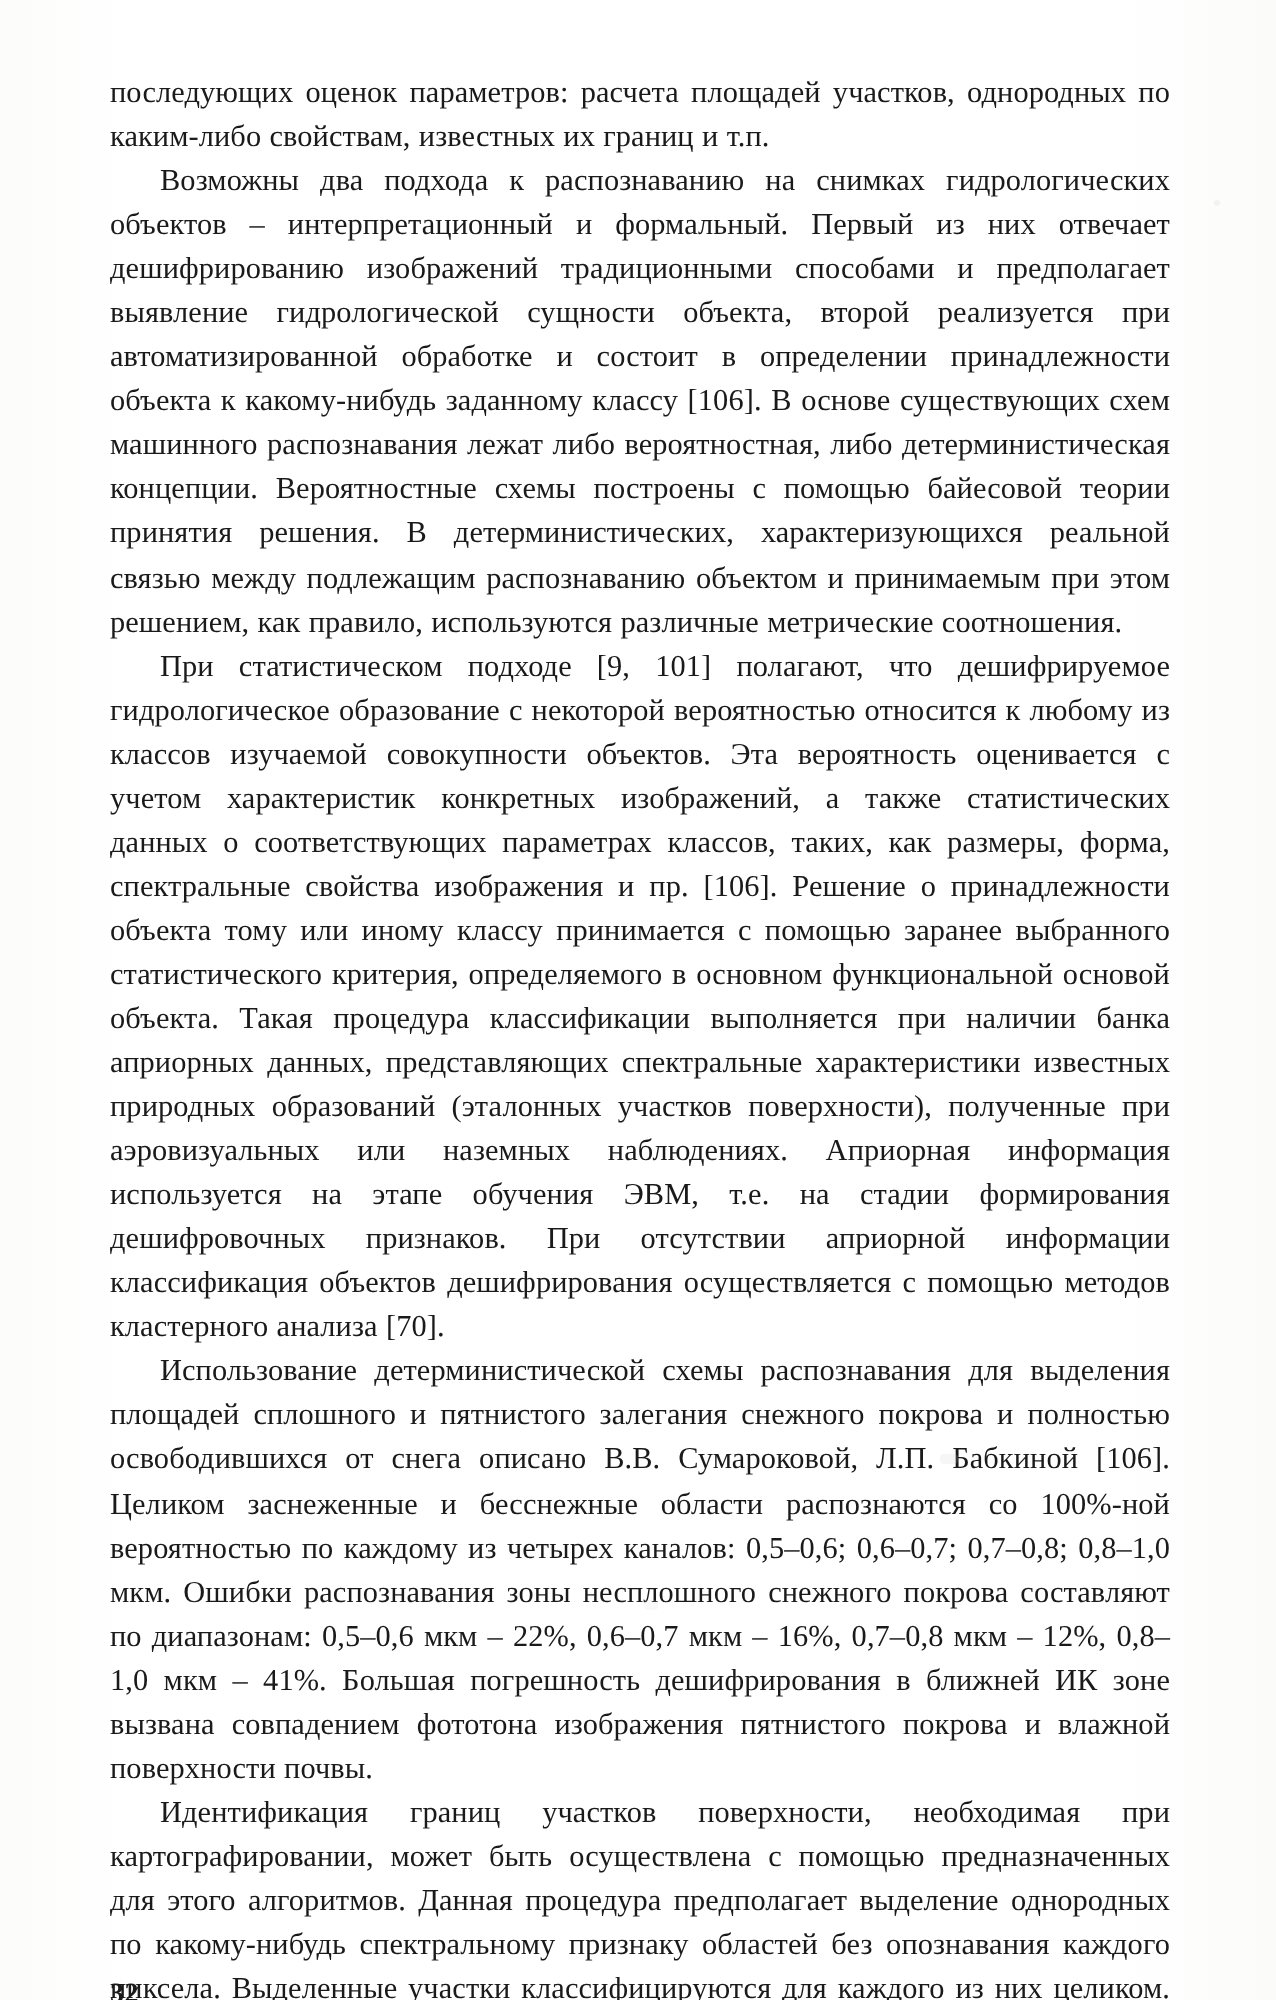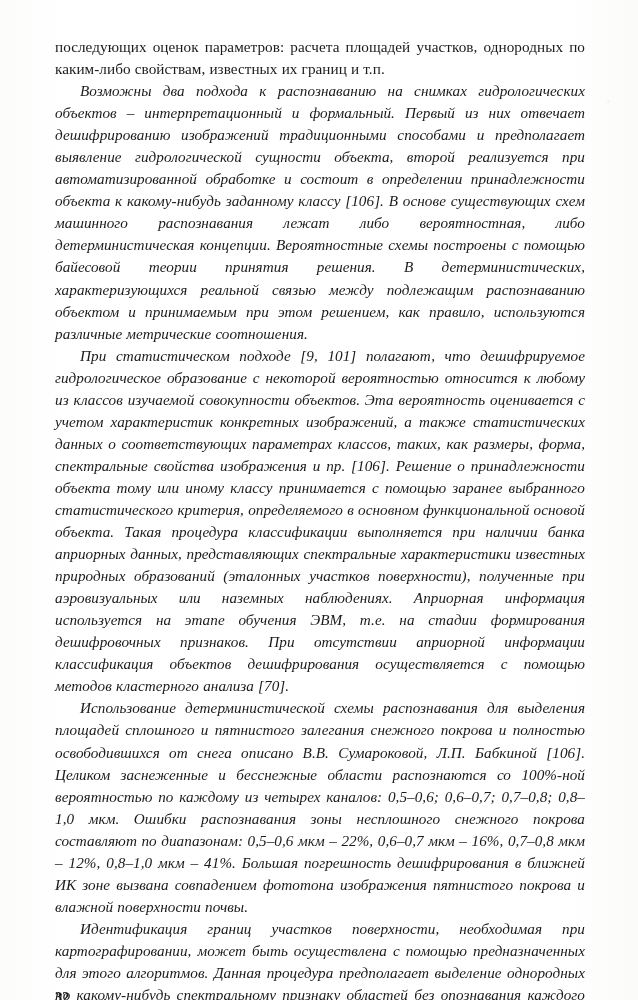--- a/index.html
+++ b/index.html
@@ -48,21 +48,20 @@
     
     color: #1a1a1a;
   }
 
   p.body-par + p.body-par {
     margin-top: 0;
   }
 
   p.indent {
     text-indent: 25px;
-    font-style: italic;
   }
 
   
   p.body-par { text-align-last: left; }
 
   .page-number {
     position: absolute;
     left: 55px;
     top: 990px;
     font-size: 14px;

